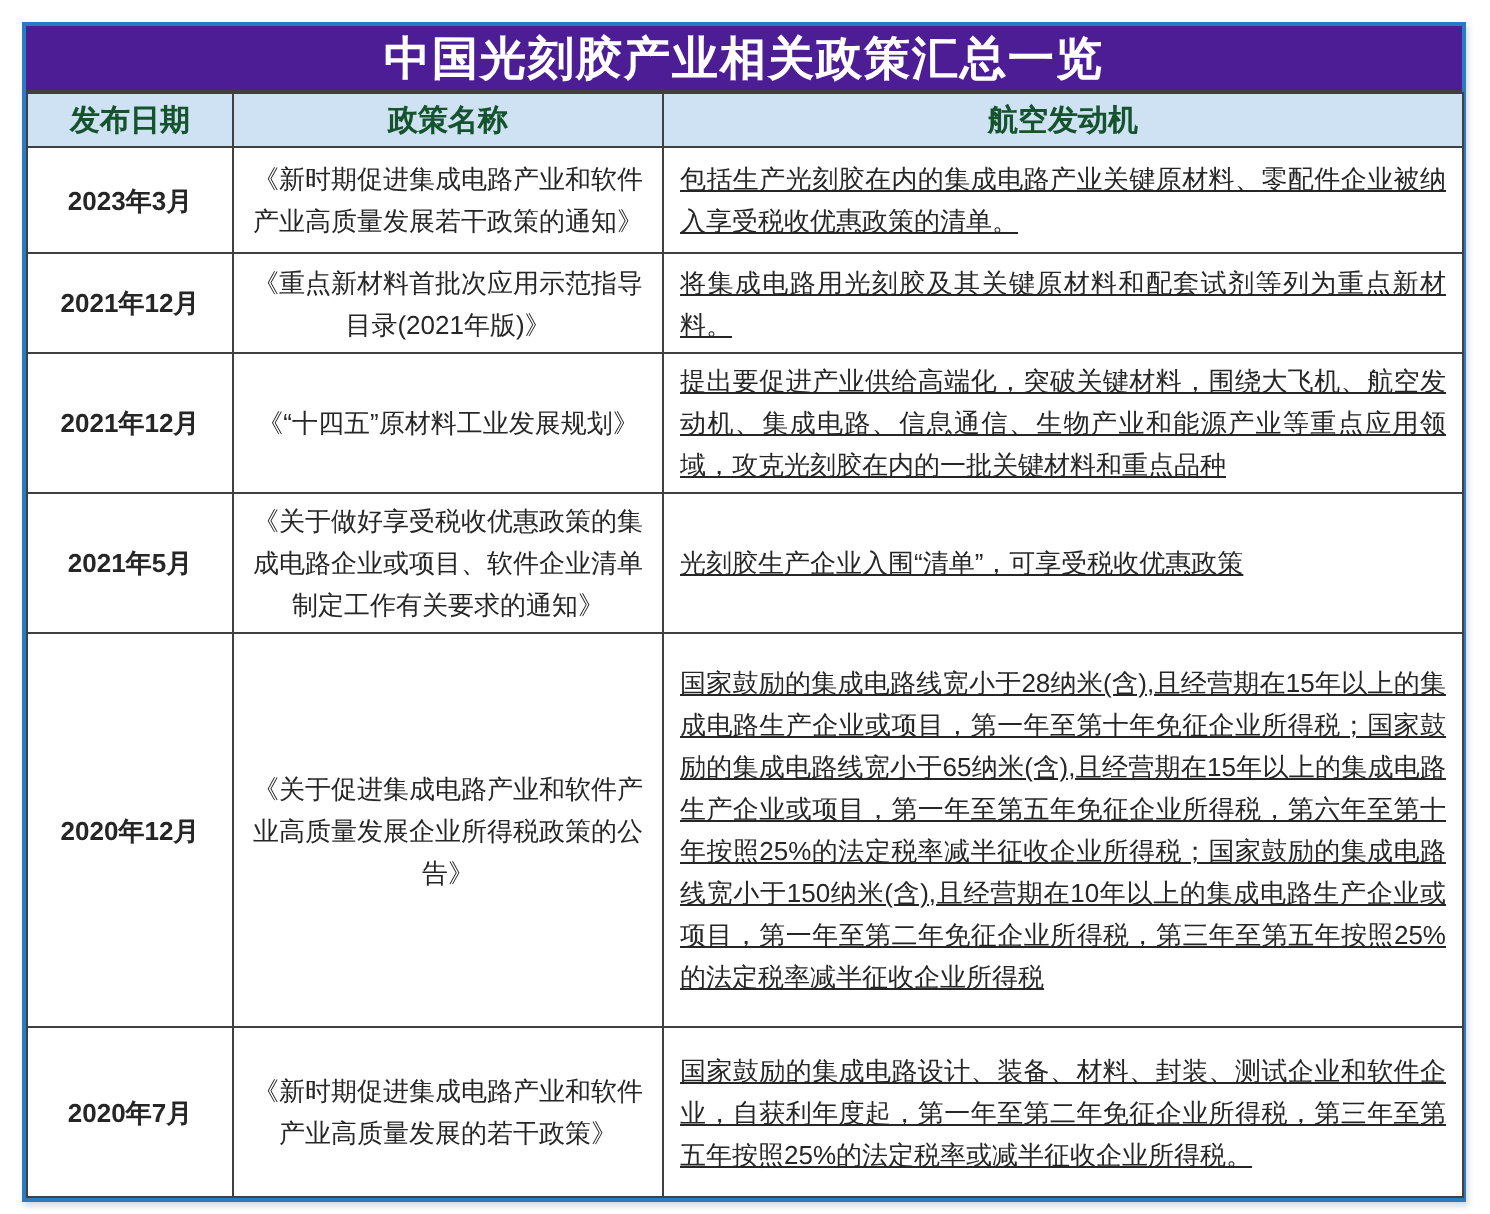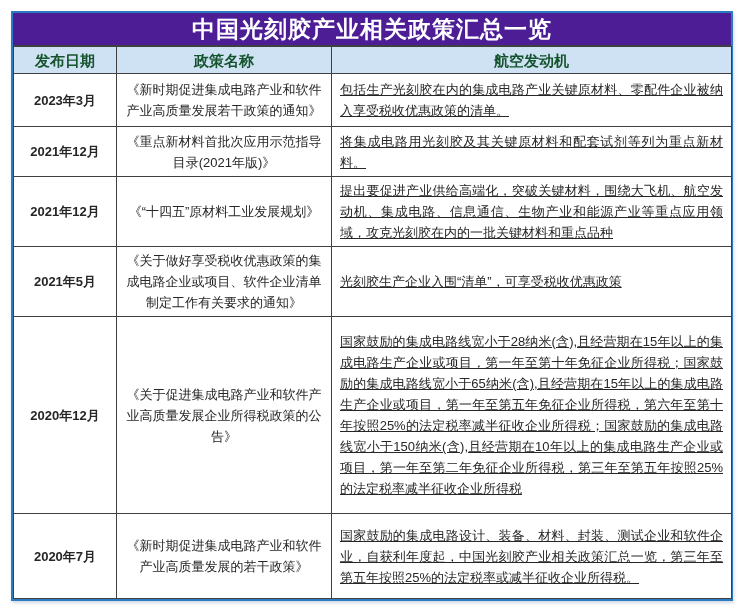--- a/index.html
+++ b/index.html
@@ -120,17 +120,17 @@
         <td class="cell-main">光刻胶生产企业入围“清单”，可享受税收优惠政策</td>
       </tr>
       <tr class="r5">
         <td class="cell-date">2020年12月</td>
         <td class="cell-policy">《关于促进集成电路产业和软件产业高质量发展企业所得税政策的公告》</td>
         <td class="cell-main">国家鼓励的集成电路线宽小于28纳米(含),且经营期在15年以上的集成电路生产企业或项目，第一年至第十年免征企业所得税；国家鼓励的集成电路线宽小于65纳米(含),且经营期在15年以上的集成电路生产企业或项目，第一年至第五年免征企业所得税，第六年至第十年按照25%的法定税率减半征收企业所得税；国家鼓励的集成电路线宽小于150纳米(含),且经营期在10年以上的集成电路生产企业或项目，第一年至第二年免征企业所得税，第三年至第五年按照25%的法定税率减半征收企业所得税</td>
       </tr>
       <tr class="r6">
         <td class="cell-date">2020年7月</td>
         <td class="cell-policy">《新时期促进集成电路产业和软件产业高质量发展的若干政策》</td>
-        <td class="cell-main">国家鼓励的集成电路设计、装备、材料、封装、测试企业和软件企业，自获利年度起，中国光刻胶产业相关政策汇总一览，第三年至第五年按照25%的法定税率或减半征收企业所得税。</td>
+        <td class="cell-main">国家鼓励的集成电路设计、装备、材料、封装、测试企业和软件企业，自获利年度起，第一年至第二年免征企业所得税，第三年至第五年按照25%的法定税率或减半征收企业所得税。</td>
       </tr>
     </tbody>
   </table>
 </div>
 
 </body></html>

